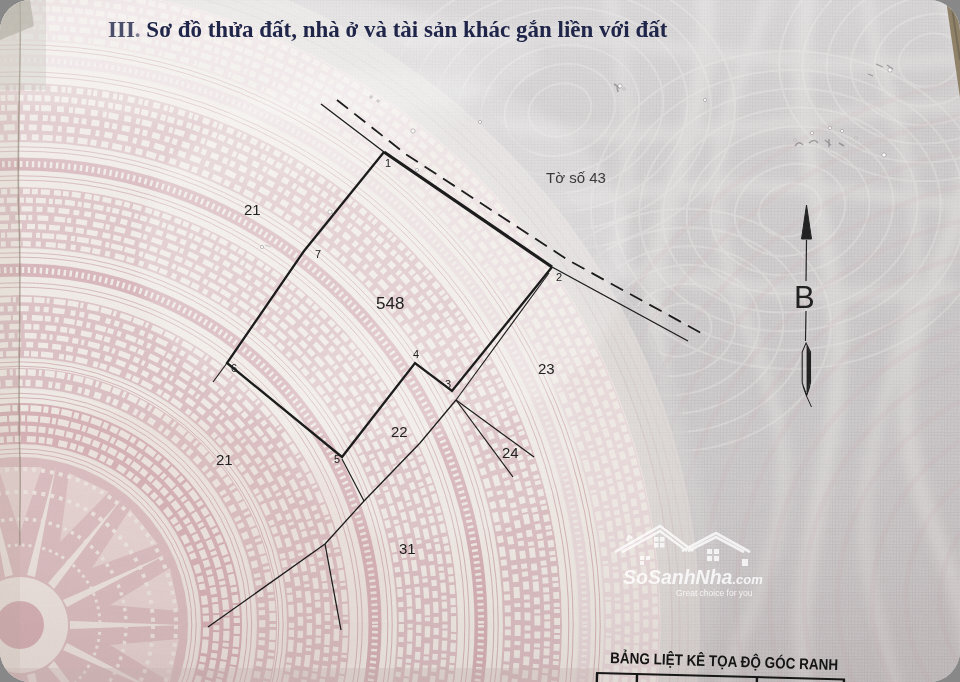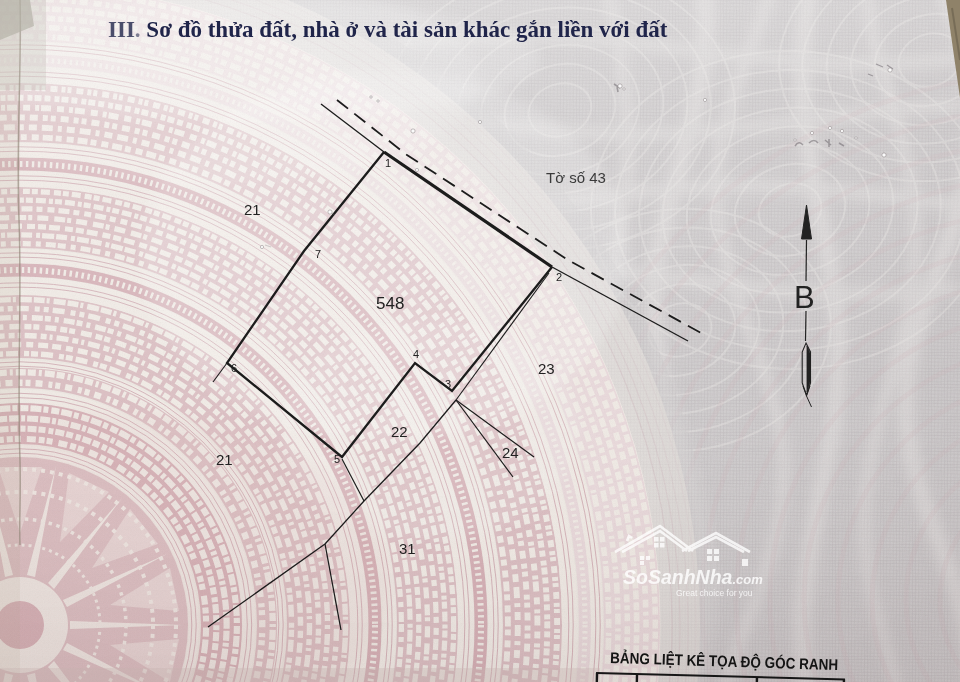--- a/index.html
+++ b/index.html
@@ -1,16 +1,16 @@
 <!DOCTYPE html>
 <html><head>
 <meta charset="utf-8">
 <style>
 html,body{margin:0;padding:0;background:#888;}
-#page{width:960px;height:682px;overflow:hidden;position:relative;}
+#page{width:960px;height:682px;overflow:hidden;position:relative;border-radius:31px;}
 </style>
 </head>
 <body>
 <div id="page">
 <svg width="960" height="682" viewBox="0 0 960 682" xmlns="http://www.w3.org/2000/svg">
 <defs>
 <pattern id="mesh" width="3.2" height="3.2" patternUnits="userSpaceOnUse">
 <rect width="3.2" height="3.2" fill="#cecbcc"></rect>
 <path d="M0 0H3.2M0 0V3.2" stroke="#b3aeb1" stroke-width="0.5"></path>
 </pattern>

